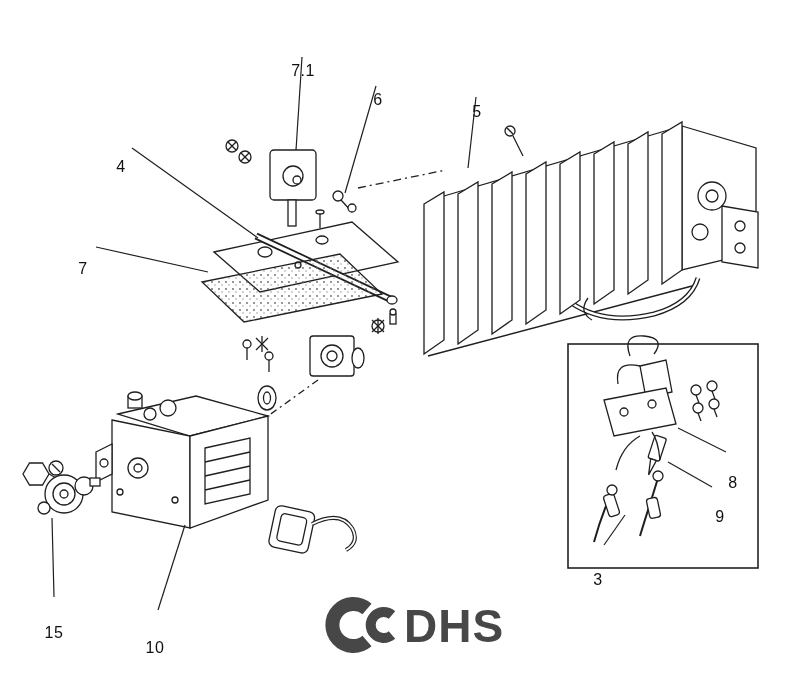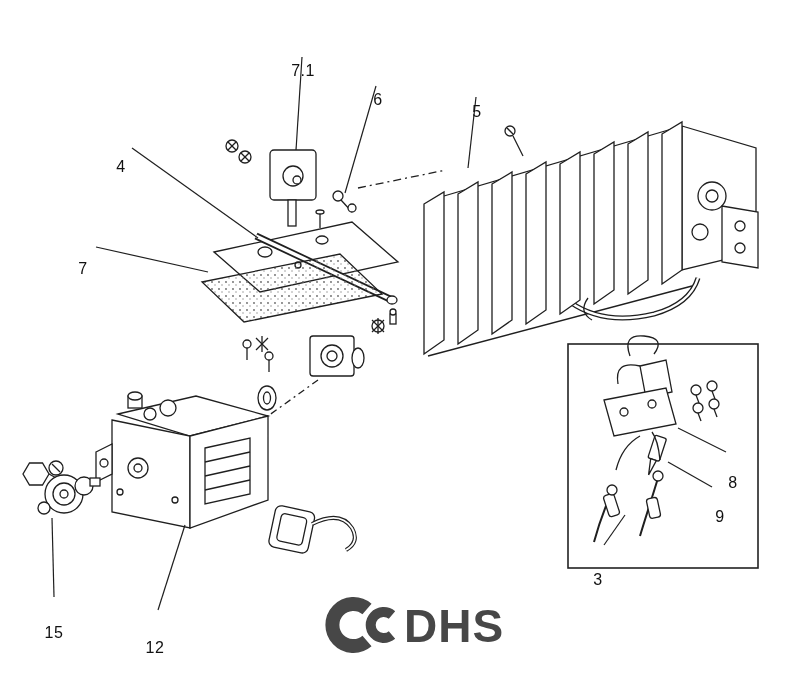--- a/index.html
+++ b/index.html
@@ -244,17 +244,17 @@
     </g>
   </svg>
 
   <span class="callout" style="left:303px;top:45px;">7.1</span>
   <span class="callout" style="left:378px;top:74px;">6</span>
   <span class="callout" style="left:477px;top:86px;">5</span>
   <span class="callout" style="left:121px;top:141px;">4</span>
   <span class="callout" style="left:83px;top:243px;">7</span>
   <span class="callout" style="left:733px;top:457px;">8</span>
   <span class="callout" style="left:720px;top:491px;">9</span>
-  <span class="callout" style="left:155px;top:622px;">12</span>
+  <span class="callout" style="left:155px;top:622px;">10</span>
   <span class="callout" style="left:54px;top:607px;">15</span>
   <span class="callout" style="left:598px;top:554px;">3</span>
 
 </div>
 
 </body></html>

